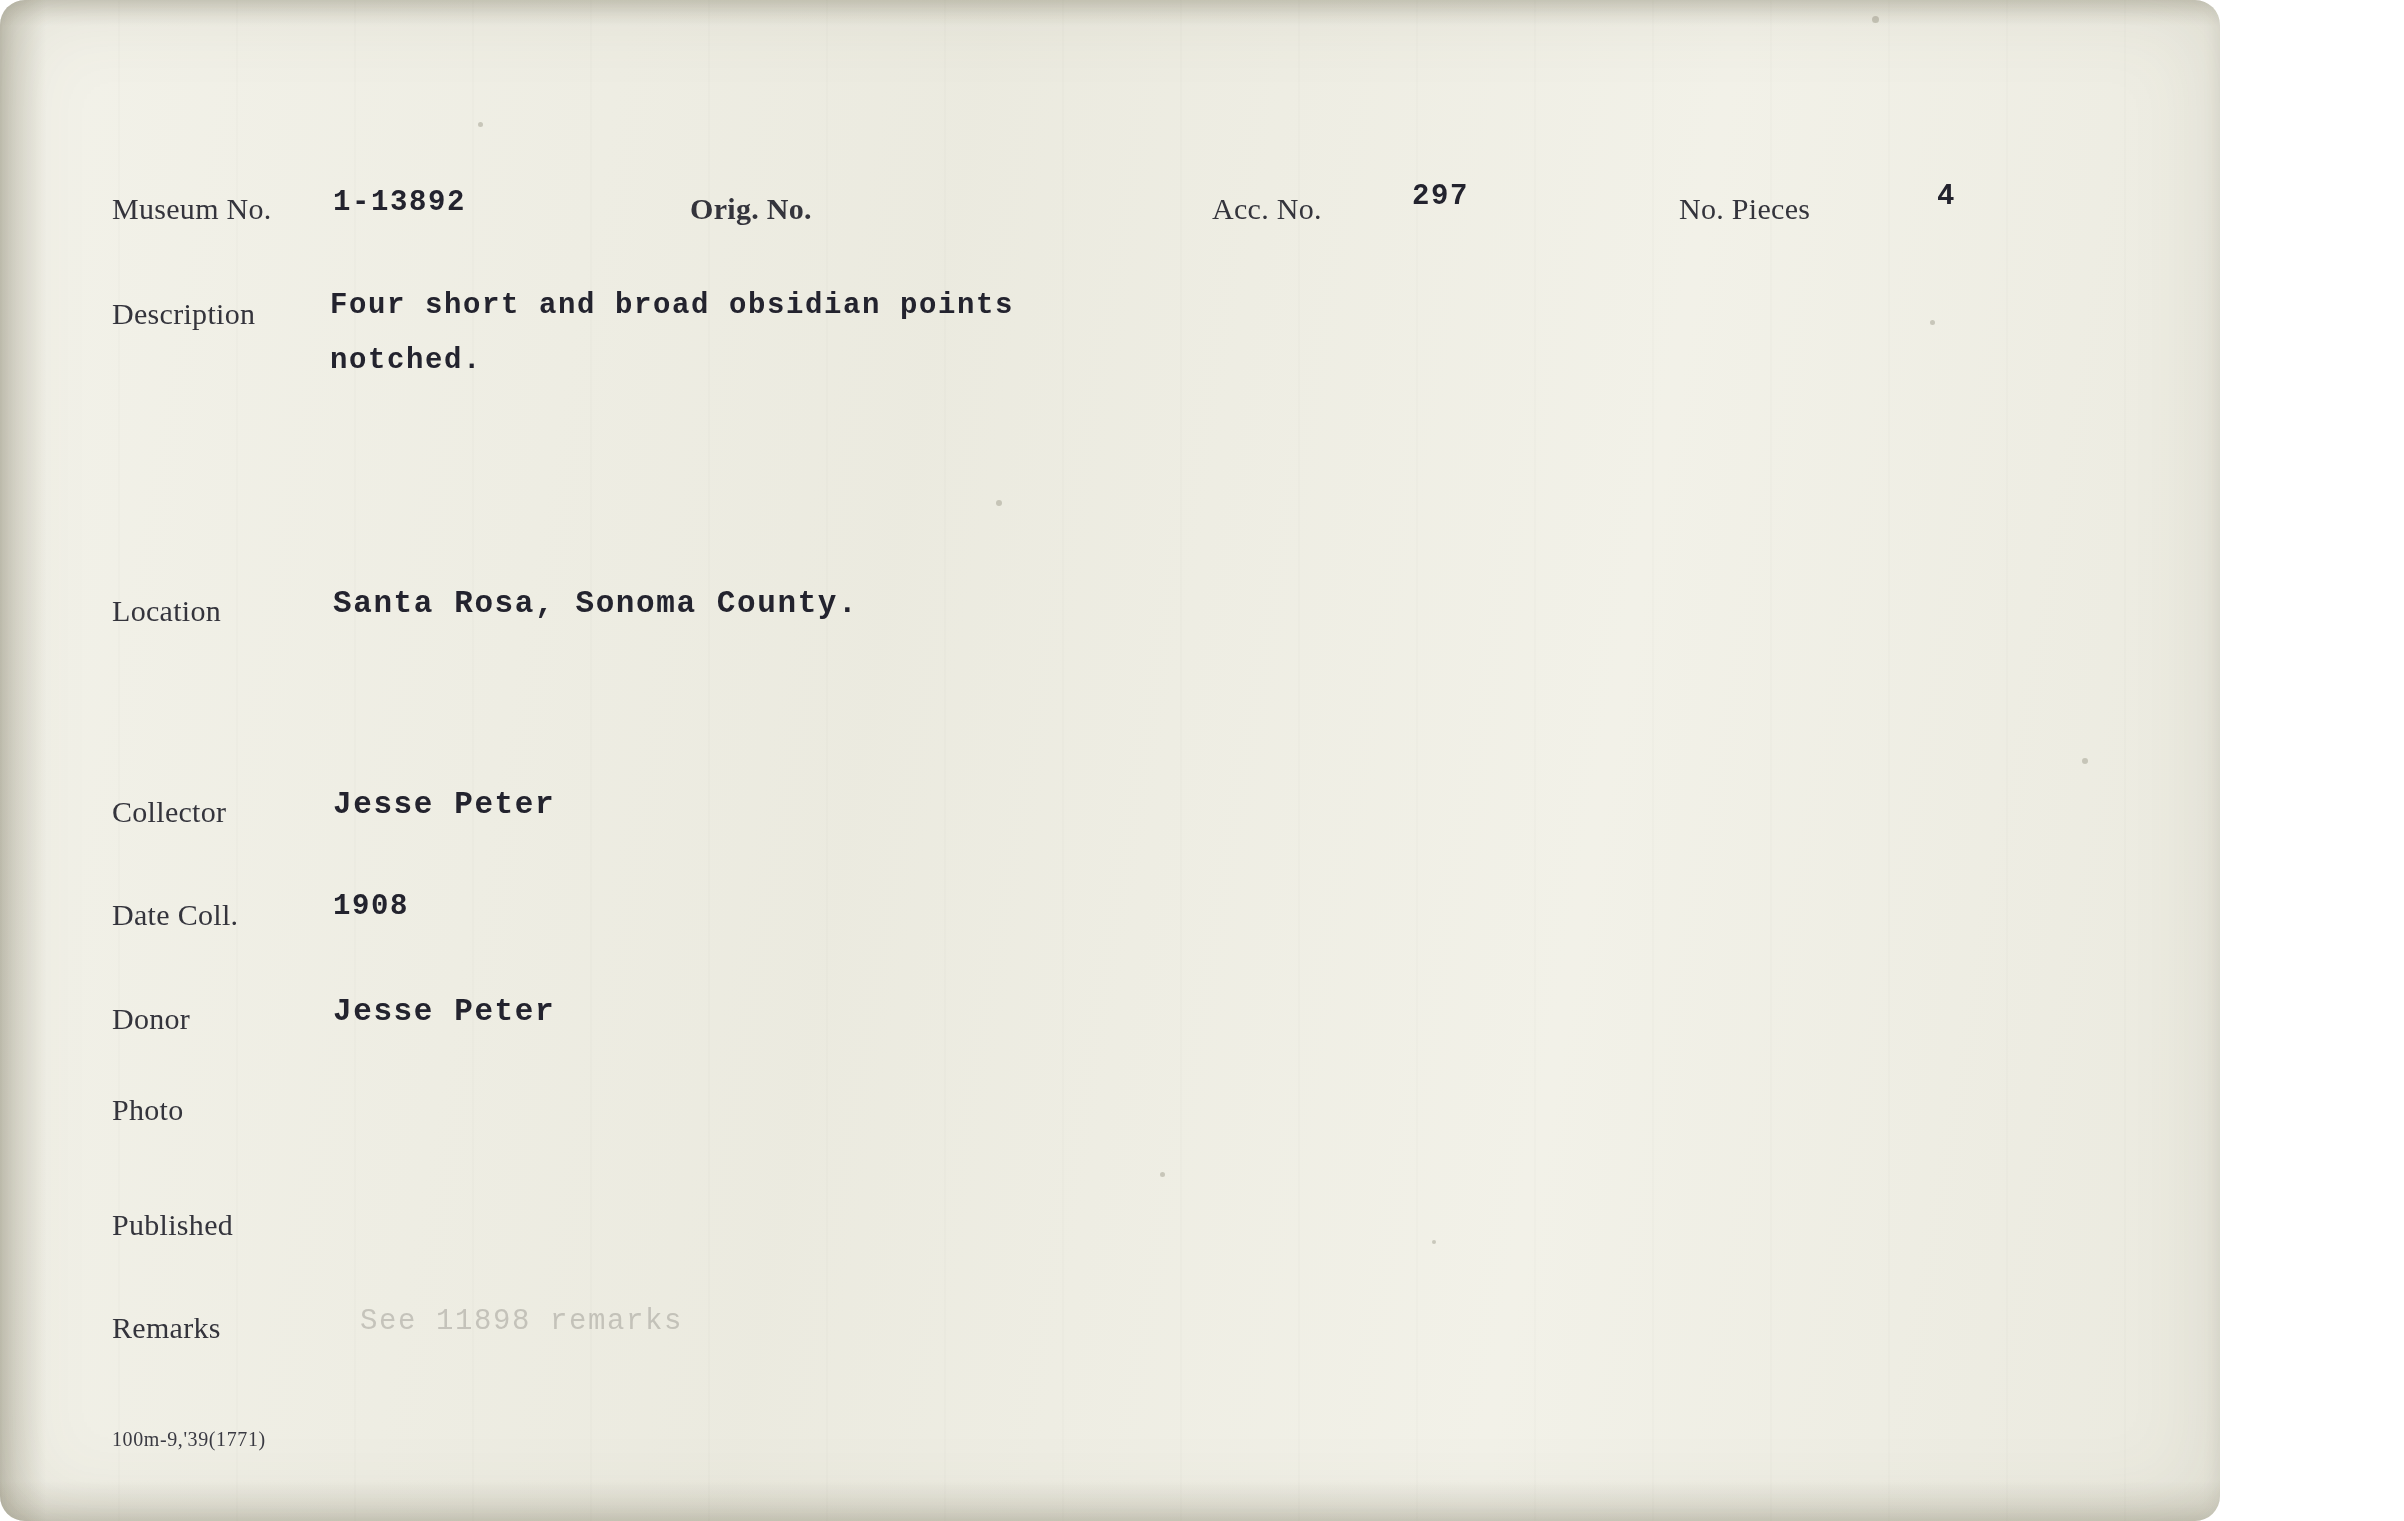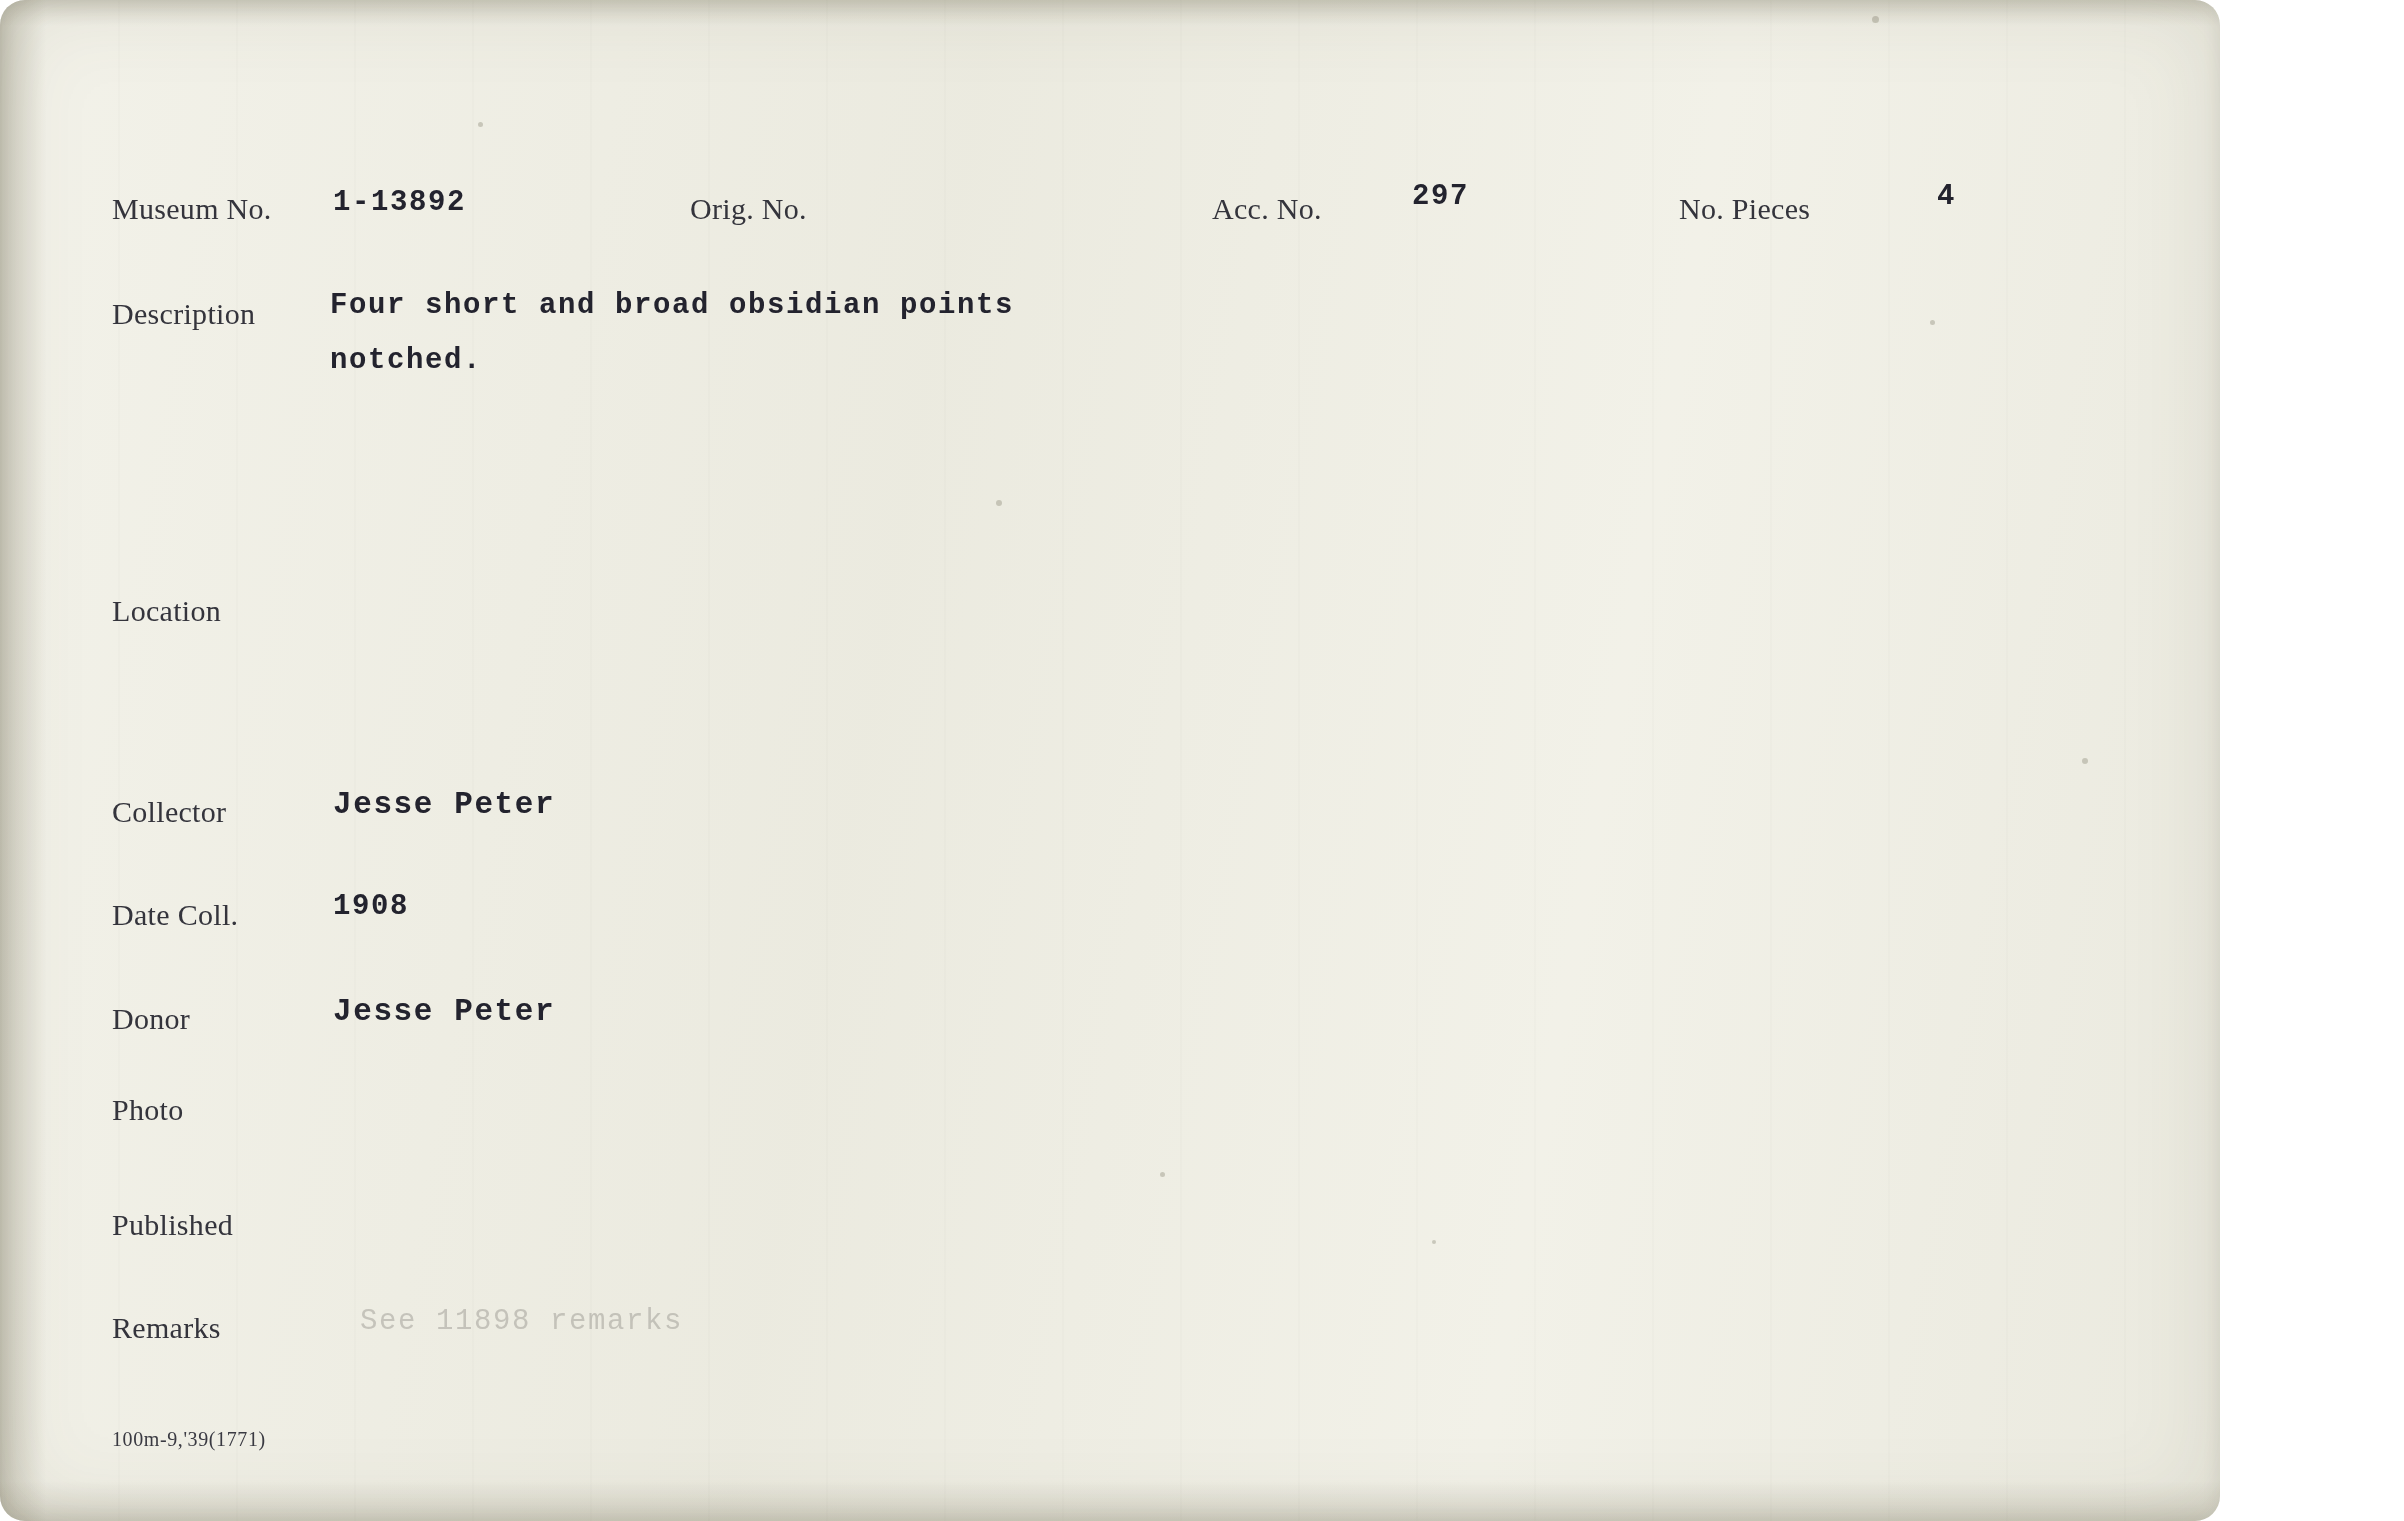--- a/index.html
+++ b/index.html
@@ -98,34 +98,35 @@
   <div class="speck" style="left:478px; top:122px; width:5px; height:5px;"></div>
   <div class="speck" style="left:996px; top:500px; width:6px; height:6px;"></div>
   <div class="speck" style="left:2082px; top:758px; width:6px; height:6px;"></div>
   <div class="speck" style="left:1930px; top:320px; width:5px; height:5px;"></div>
   <div class="speck" style="left:1160px; top:1172px; width:5px; height:5px;"></div>
   <div class="speck" style="left:1432px; top:1240px; width:4px; height:4px;"></div>
 
   <div class="label" style="left:112px; top:192px;">Museum No.</div>
   <div class="typed" style="left:333px; top:186px;">1-13892</div>
 
-  <div class="label" style="left:690px; top:192px;">Orig. No.</div>
+  <div class="label" style="left:690px; top:192px;font-weight:bold;">Orig. No.</div>
   <div class="typed" style="left:880px; top:186px;"></div>
 
   <div class="label" style="left:1212px; top:192px;">Acc. No.</div>
   <div class="typed" style="left:1412px; top:180px;">297</div>
 
   <div class="label" style="left:1679px; top:192px;">No. Pieces</div>
   <div class="typed" style="left:1937px; top:180px;">4</div>
 
   <div class="label" style="left:112px; top:297px;">Description</div>
   <div class="typed" style="left:330px; top:289px;">Four short and broad obsidian points</div>
   <div class="typed" style="left:330px; top:344px;">notched.</div>
 
   <div class="label" style="left:112px; top:594px;">Location</div>
+  <div class="typed" style="left:333px; top:586px; font-size:31px;">Santa Rosa, Sonoma County.</div>
 
   <div class="label" style="left:112px; top:795px;">Collector</div>
   <div class="typed" style="left:333px; top:787px; font-size:31px;">Jesse Peter</div>
 
   <div class="label" style="left:112px; top:898px;">Date Coll.</div>
   <div class="typed" style="left:333px; top:890px;text-align:right;">1908</div>
 
   <div class="label" style="left:112px; top:1002px;">Donor</div>
   <div class="typed" style="left:333px; top:994px; font-size:31px;">Jesse Peter</div>
 

